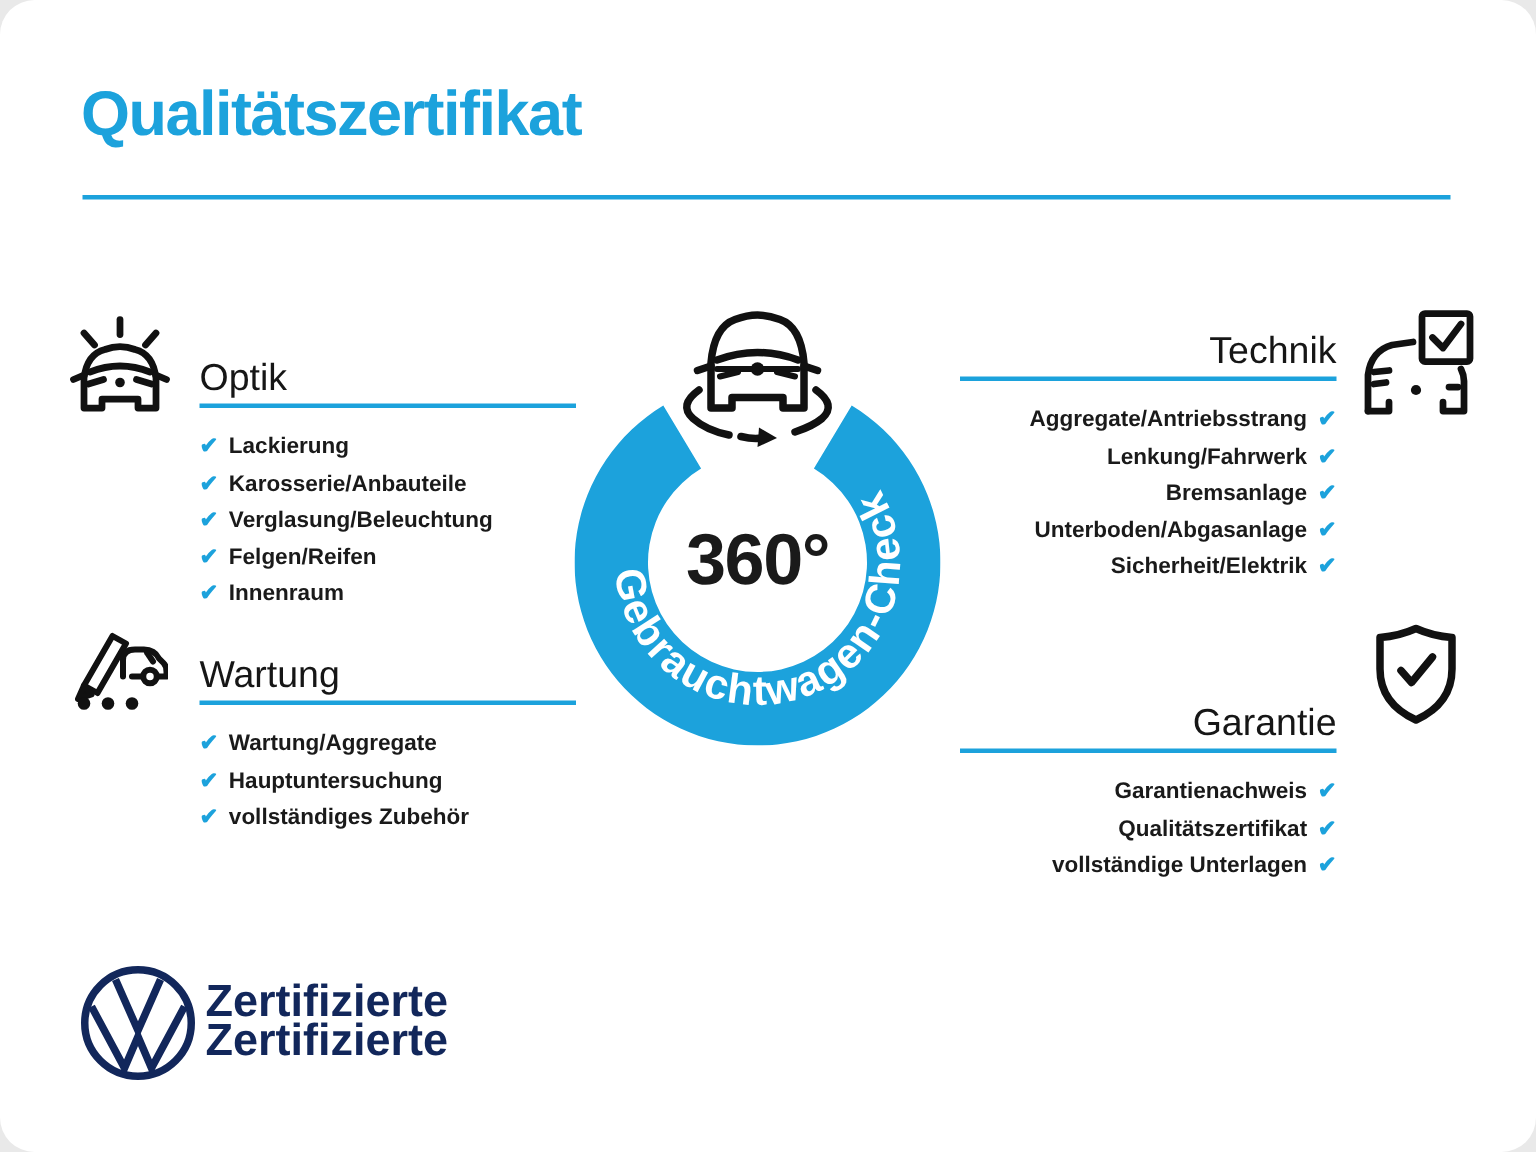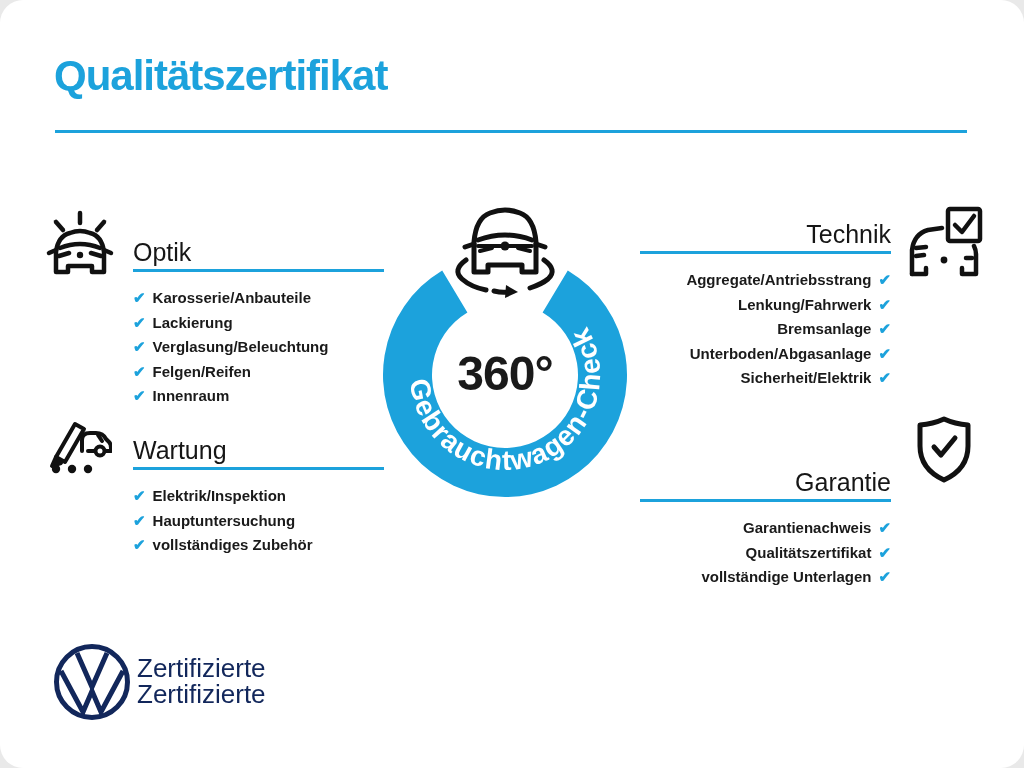--- a/index.html
+++ b/index.html
@@ -31,21 +31,21 @@
   .ring-center {
     position:absolute; left:0; top:0; width:244px; height:244px;
     display:flex; align-items:center; justify-content:center;
     font-size:48px; font-weight:bold; color:#1a1a1a; letter-spacing:-1px;
     transform:translateY(-2px);
   }
   .car360 { position:absolute; left:450px; top:200px; }
   .footer-logo { position:absolute; left:52px; top:642px; }
   .footer-text {
     position:absolute; left:137px; top:655px;
-    font-size:26px; font-weight:normal; color:#12275B; line-height:26px;
+    font-size:30px; font-weight:bold; color:#12275B; line-height:26px;
   }
 </style>
 </head>
 <body>
 
 <div class="canvas">
 
   <div class="page-title">Qualitätszertifikat</div>
   <div class="title-rule"></div>
 
@@ -96,33 +96,33 @@
     <svg width="62" height="68" viewBox="0 0 62 68" fill="none" stroke="#111" stroke-width="5" stroke-linecap="round" stroke-linejoin="round">
       <path d="M31,3 Q42,8 55,9 L55,30 Q55,53 31,64 Q7,53 7,30 L7,9 Q20,8 31,3 Z"></path>
       <path d="M21,31 L28,39 L42,22"></path>
     </svg>
   </div>
 
   <div class="section sec-left" style="left:133px; top:238px;">
     <h2>Optik</h2>
     <div class="rule"></div>
     <div class="list">
+        <div class="check-row"><span class="check">✔</span><span class="check-label">Lackierung</span></div>
         <div class="check-row"><span class="check">✔</span><span class="check-label">Karosserie/Anbauteile</span></div>
-        <div class="check-row"><span class="check">✔</span><span class="check-label">Lackierung</span></div>
         <div class="check-row"><span class="check">✔</span><span class="check-label">Verglasung/Beleuchtung</span></div>
         <div class="check-row"><span class="check">✔</span><span class="check-label">Felgen/Reifen</span></div>
         <div class="check-row"><span class="check">✔</span><span class="check-label">Innenraum</span></div>
       </div>
   </div>
 
   <div class="section sec-left" style="left:133px; top:436px;">
     <h2>Wartung</h2>
     <div class="rule"></div>
     <div class="list">
-        <div class="check-row"><span class="check">✔</span><span class="check-label">Elektrik/Inspektion</span></div>
+        <div class="check-row"><span class="check">✔</span><span class="check-label">Wartung/Aggregate</span></div>
         <div class="check-row"><span class="check">✔</span><span class="check-label">Hauptuntersuchung</span></div>
         <div class="check-row"><span class="check">✔</span><span class="check-label">vollständiges Zubehör</span></div>
       </div>
   </div>
 
   <div class="section sec-right" style="left:640px; top:220px;">
     <h2>Technik</h2>
     <div class="rule"></div>
     <div class="list">
         <div class="check-row"><span class="check-label">Aggregate/Antriebsstrang</span><span class="check">✔</span></div>

